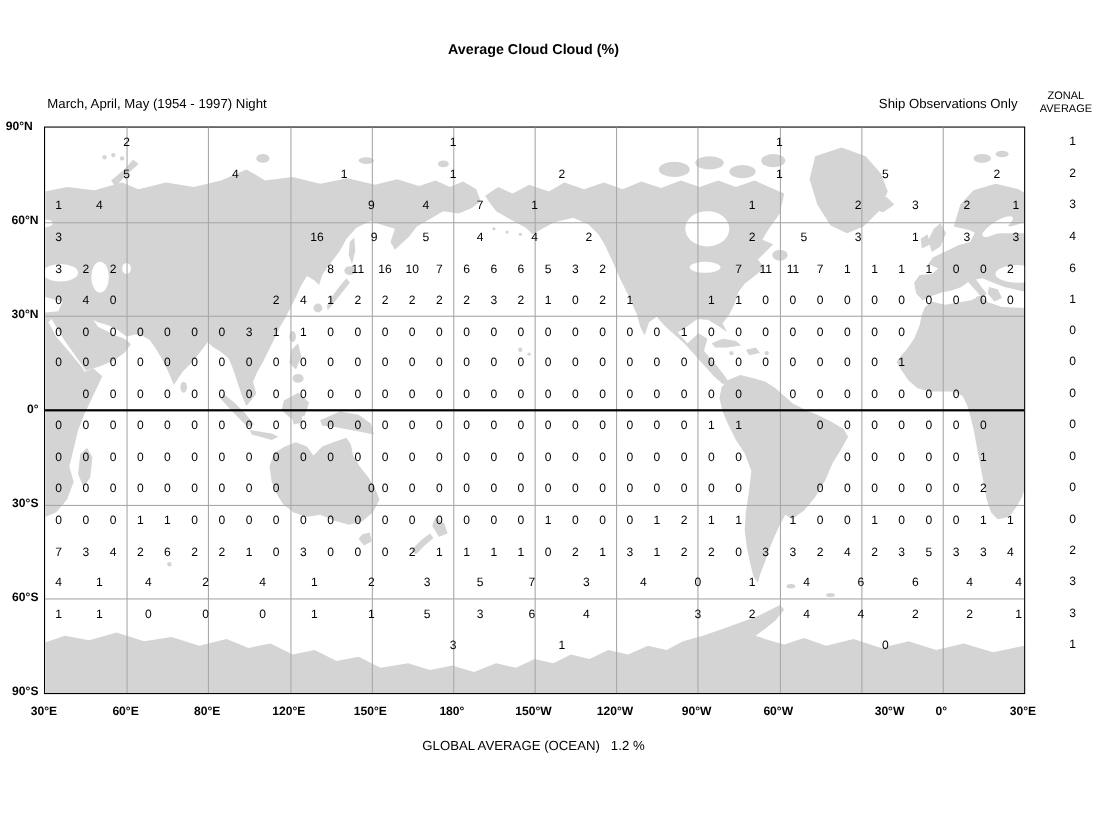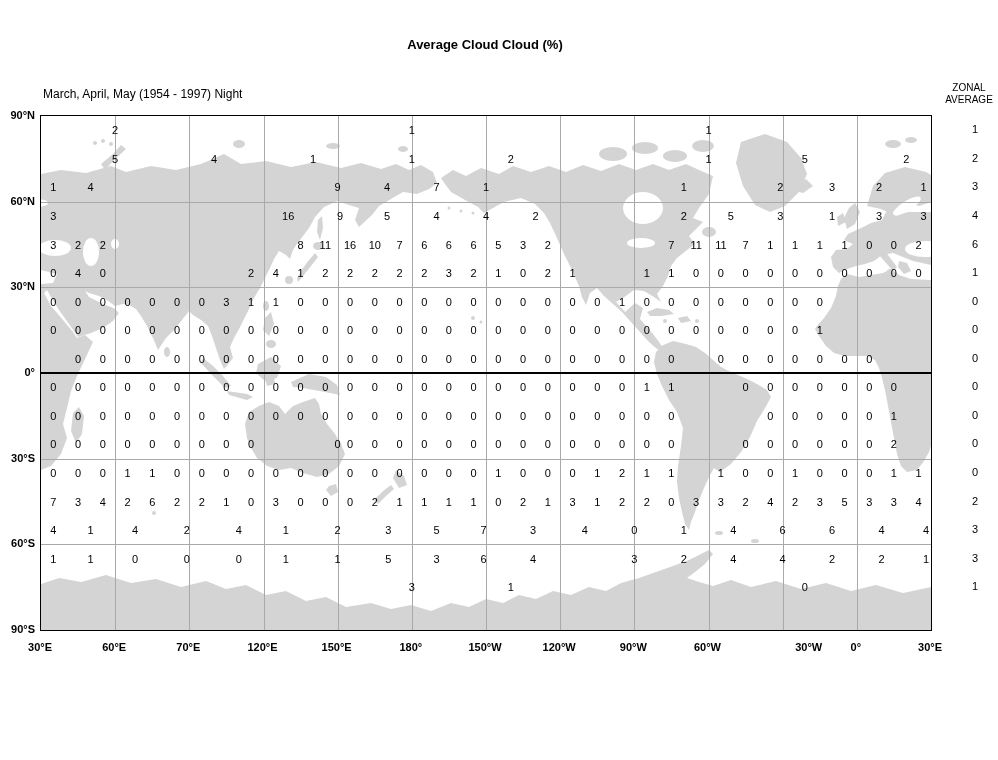--- a/index.html
+++ b/index.html
@@ -42,20 +42,21 @@
   .water{fill:#ffffff;stroke:none;}
 </style>
 </head>
 <body>
 
 <div class="page">
 
   <div class="subtitle">Average Cloud Cloud (%)</div>
 
   <div class="hdr-left">March, April, May (1954 - 1997) Night</div>
+  <div class="hdr-right">Ship Observations Only</div>
 
   <div class="zonal-hdr">
     <div>ZONAL</div>
     <div>AVERAGE</div>
   </div>
 
   <div class="map">
     <svg width="890" height="514" viewBox="0 0 890 514" aria-hidden="true">
       <g>
 
@@ -556,32 +557,32 @@
         <span class="num" style="left: 791.111px; top: 442.611px;">2</span>
         <span class="num" style="left: 840.556px; top: 442.611px;">2</span>
         <span class="num" style="left: 885.056px; top: 442.611px;">1</span>
         <span class="num" style="left: 370.833px; top: 471.167px;">3</span>
         <span class="num" style="left: 469.722px; top: 471.167px;">1</span>
         <span class="num" style="left: 763.917px; top: 471.167px;">0</span>
       </div>
   </div>
 
   <div id="lat-labels">
-      <div class="lat-lab" style="top: 115px;">90°N</div>
+      <div class="lat-lab" style="top: 115px; text-align: center;">90°N</div>
       <div class="lat-lab" style="top: 200.667px;">60°N</div>
       <div class="lat-lab" style="top: 286.333px;">30°N</div>
       <div class="lat-lab" style="top: 372px;">0°</div>
       <div class="lat-lab" style="top: 457.667px;">30°S</div>
       <div class="lat-lab" style="top: 543.333px;">60°S</div>
       <div class="lat-lab" style="top: 629px;">90°S</div>
     </div>
   <div id="lon-labels">
       <div class="lon-lab" style="left: 40px;">30°E</div>
       <div class="lon-lab" style="left: 114.167px;">60°E</div>
-      <div class="lon-lab" style="left: 188.333px;">70°E</div>
+      <div class="lon-lab" style="left: 188.333px;">80°E</div>
       <div class="lon-lab" style="left: 262.5px;">120°E</div>
       <div class="lon-lab" style="left: 336.667px;">150°E</div>
       <div class="lon-lab" style="left: 410.833px;">180°</div>
       <div class="lon-lab" style="left: 485px;">150°W</div>
       <div class="lon-lab" style="left: 559.167px;">120°W</div>
       <div class="lon-lab" style="left: 633.333px;">90°W</div>
       <div class="lon-lab" style="left: 707.5px;">60°W</div>
       <div class="lon-lab" style="left: 781.667px; margin-left: 27px;">30°W</div>
       <div class="lon-lab" style="left: 855.833px;">0°</div>
       <div class="lon-lab" style="left: 930px;">30°E</div>
@@ -599,14 +600,15 @@
       <span class="zonal-val" style="position: absolute; left: 975px; top: 386.278px;">0</span>
       <span class="zonal-val" style="position: absolute; left: 975px; top: 414.833px;">0</span>
       <span class="zonal-val" style="position: absolute; left: 975px; top: 443.389px;">0</span>
       <span class="zonal-val" style="position: absolute; left: 975px; top: 471.944px;">0</span>
       <span class="zonal-val" style="position: absolute; left: 975px; top: 500.5px;">2</span>
       <span class="zonal-val" style="position: absolute; left: 975px; top: 529.056px;">3</span>
       <span class="zonal-val" style="position: absolute; left: 975px; top: 557.611px;">3</span>
       <span class="zonal-val" style="position: absolute; left: 975px; top: 586.167px;">1</span>
     </div>
 
+  <div class="global-avg">GLOBAL AVERAGE (OCEAN)   1.2 %</div>
 
 </div>
 
 </body></html>

